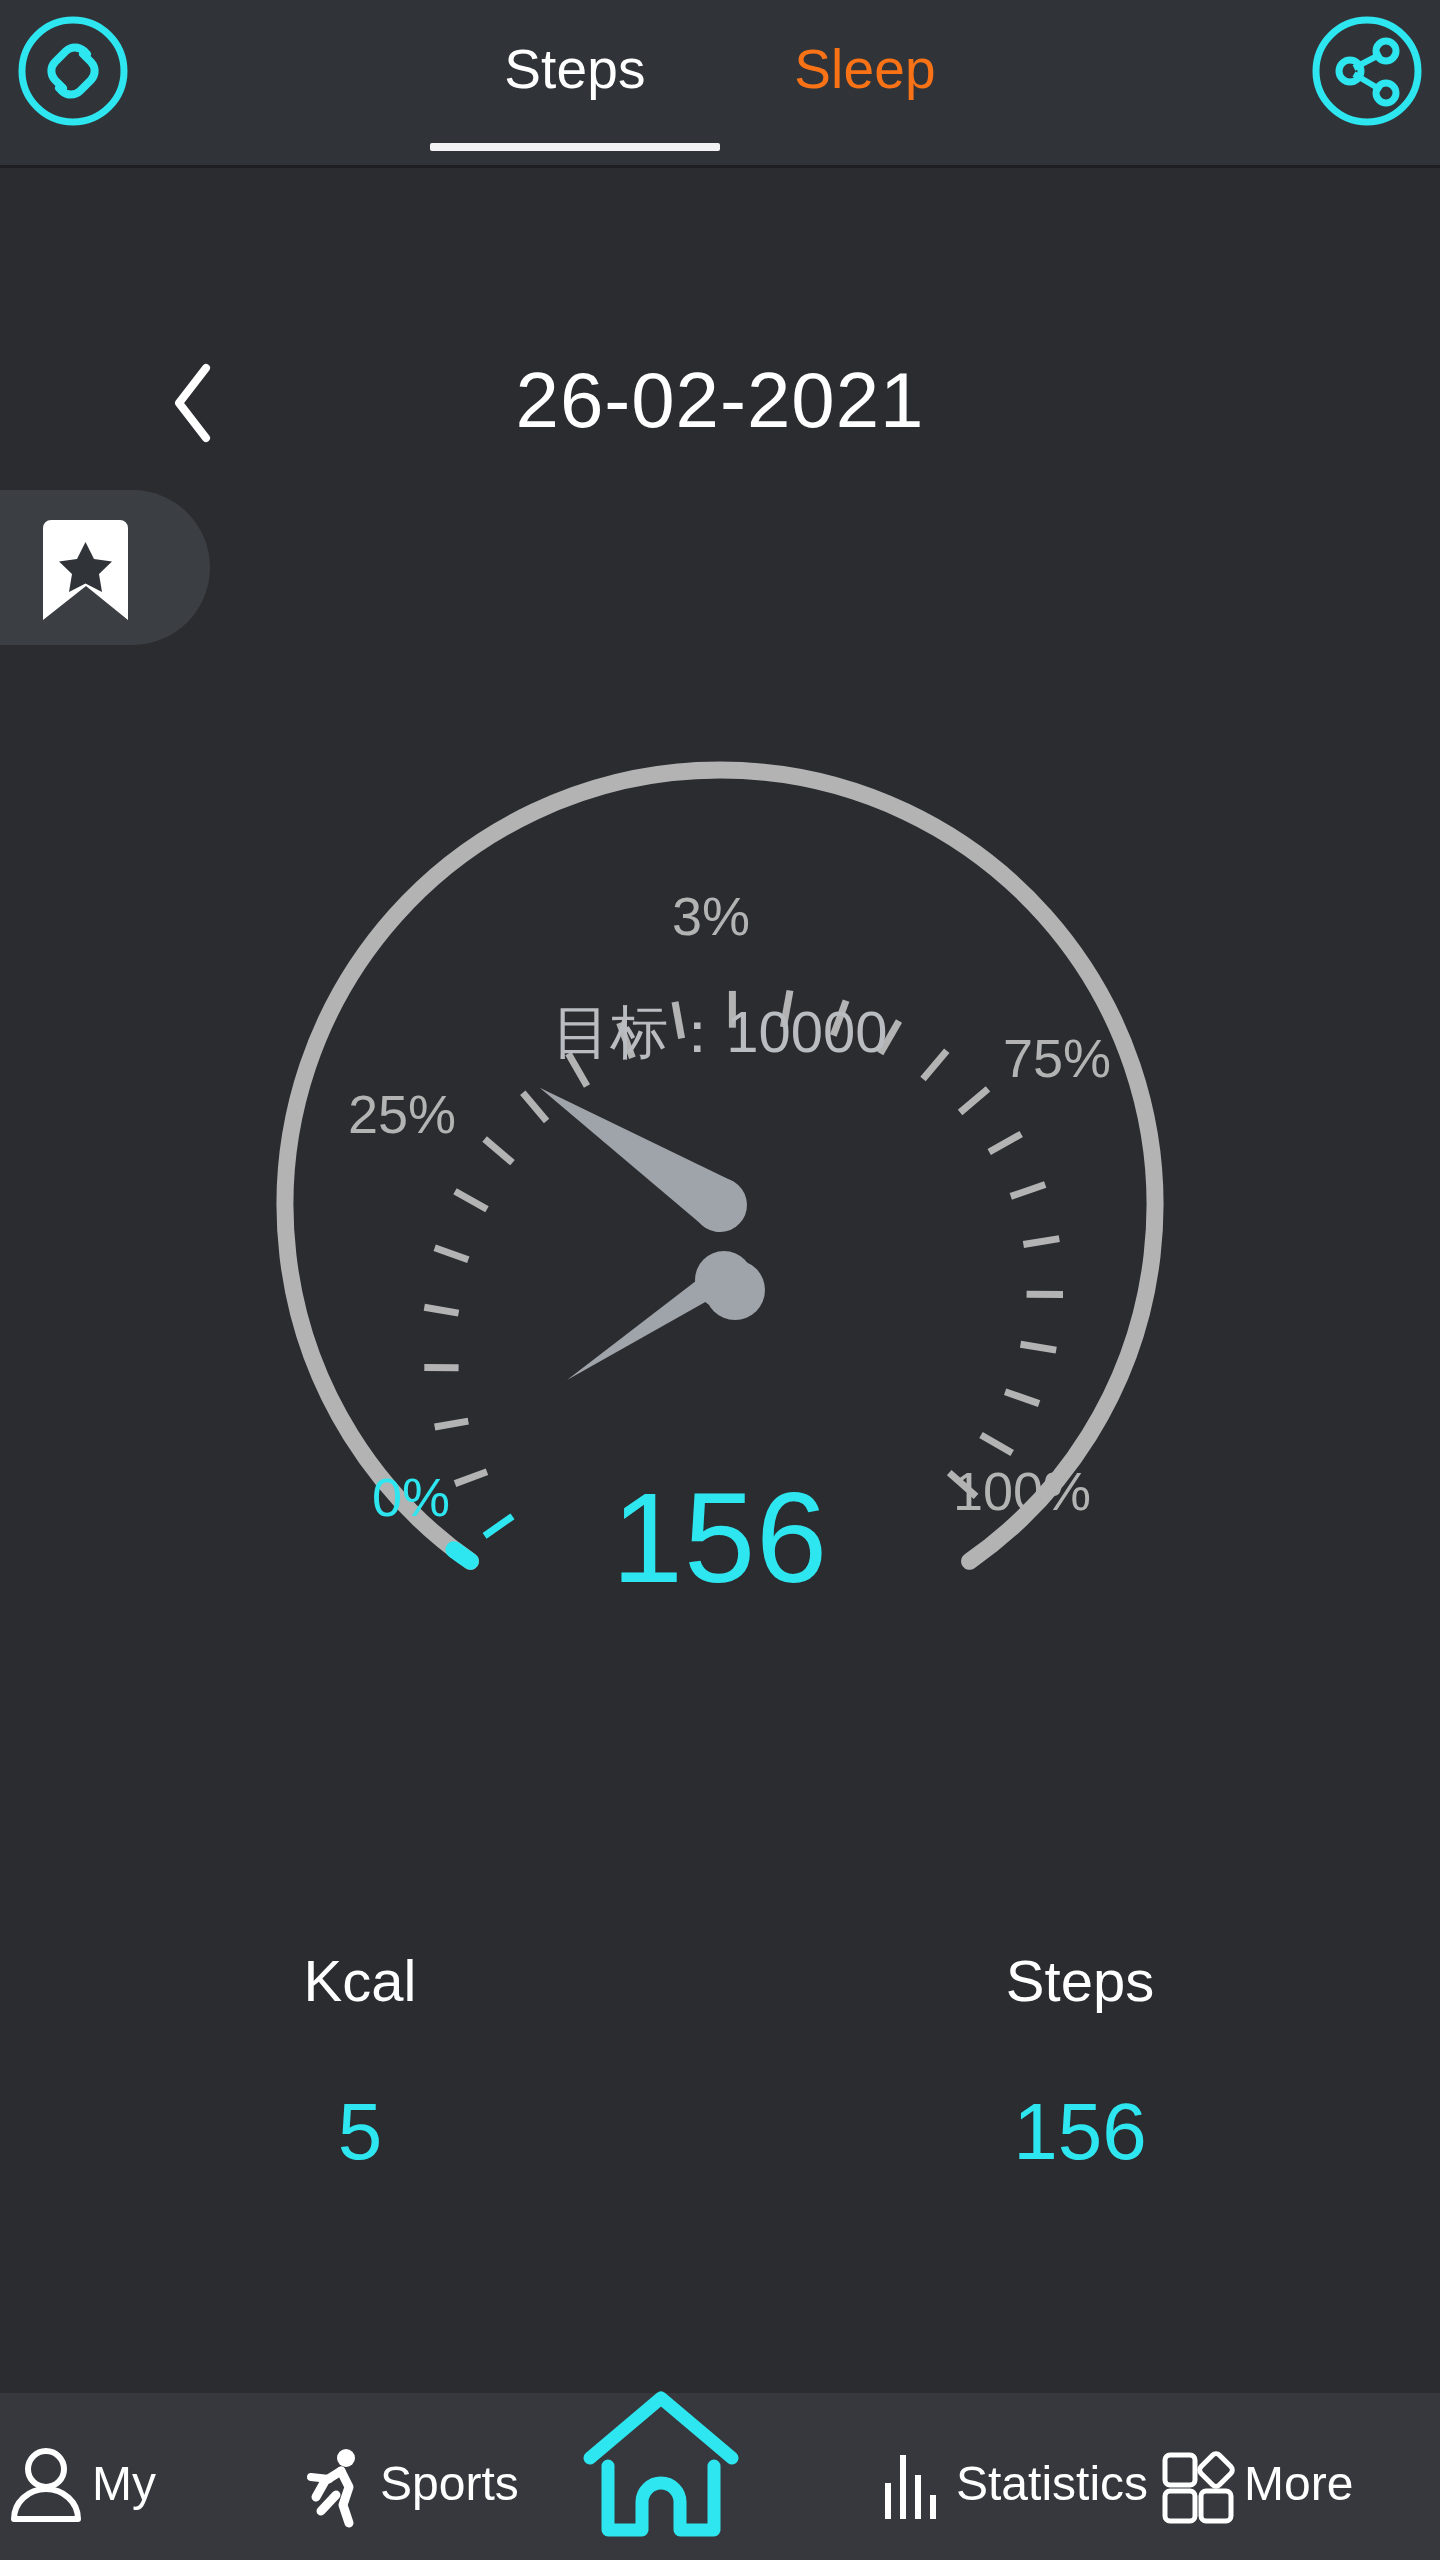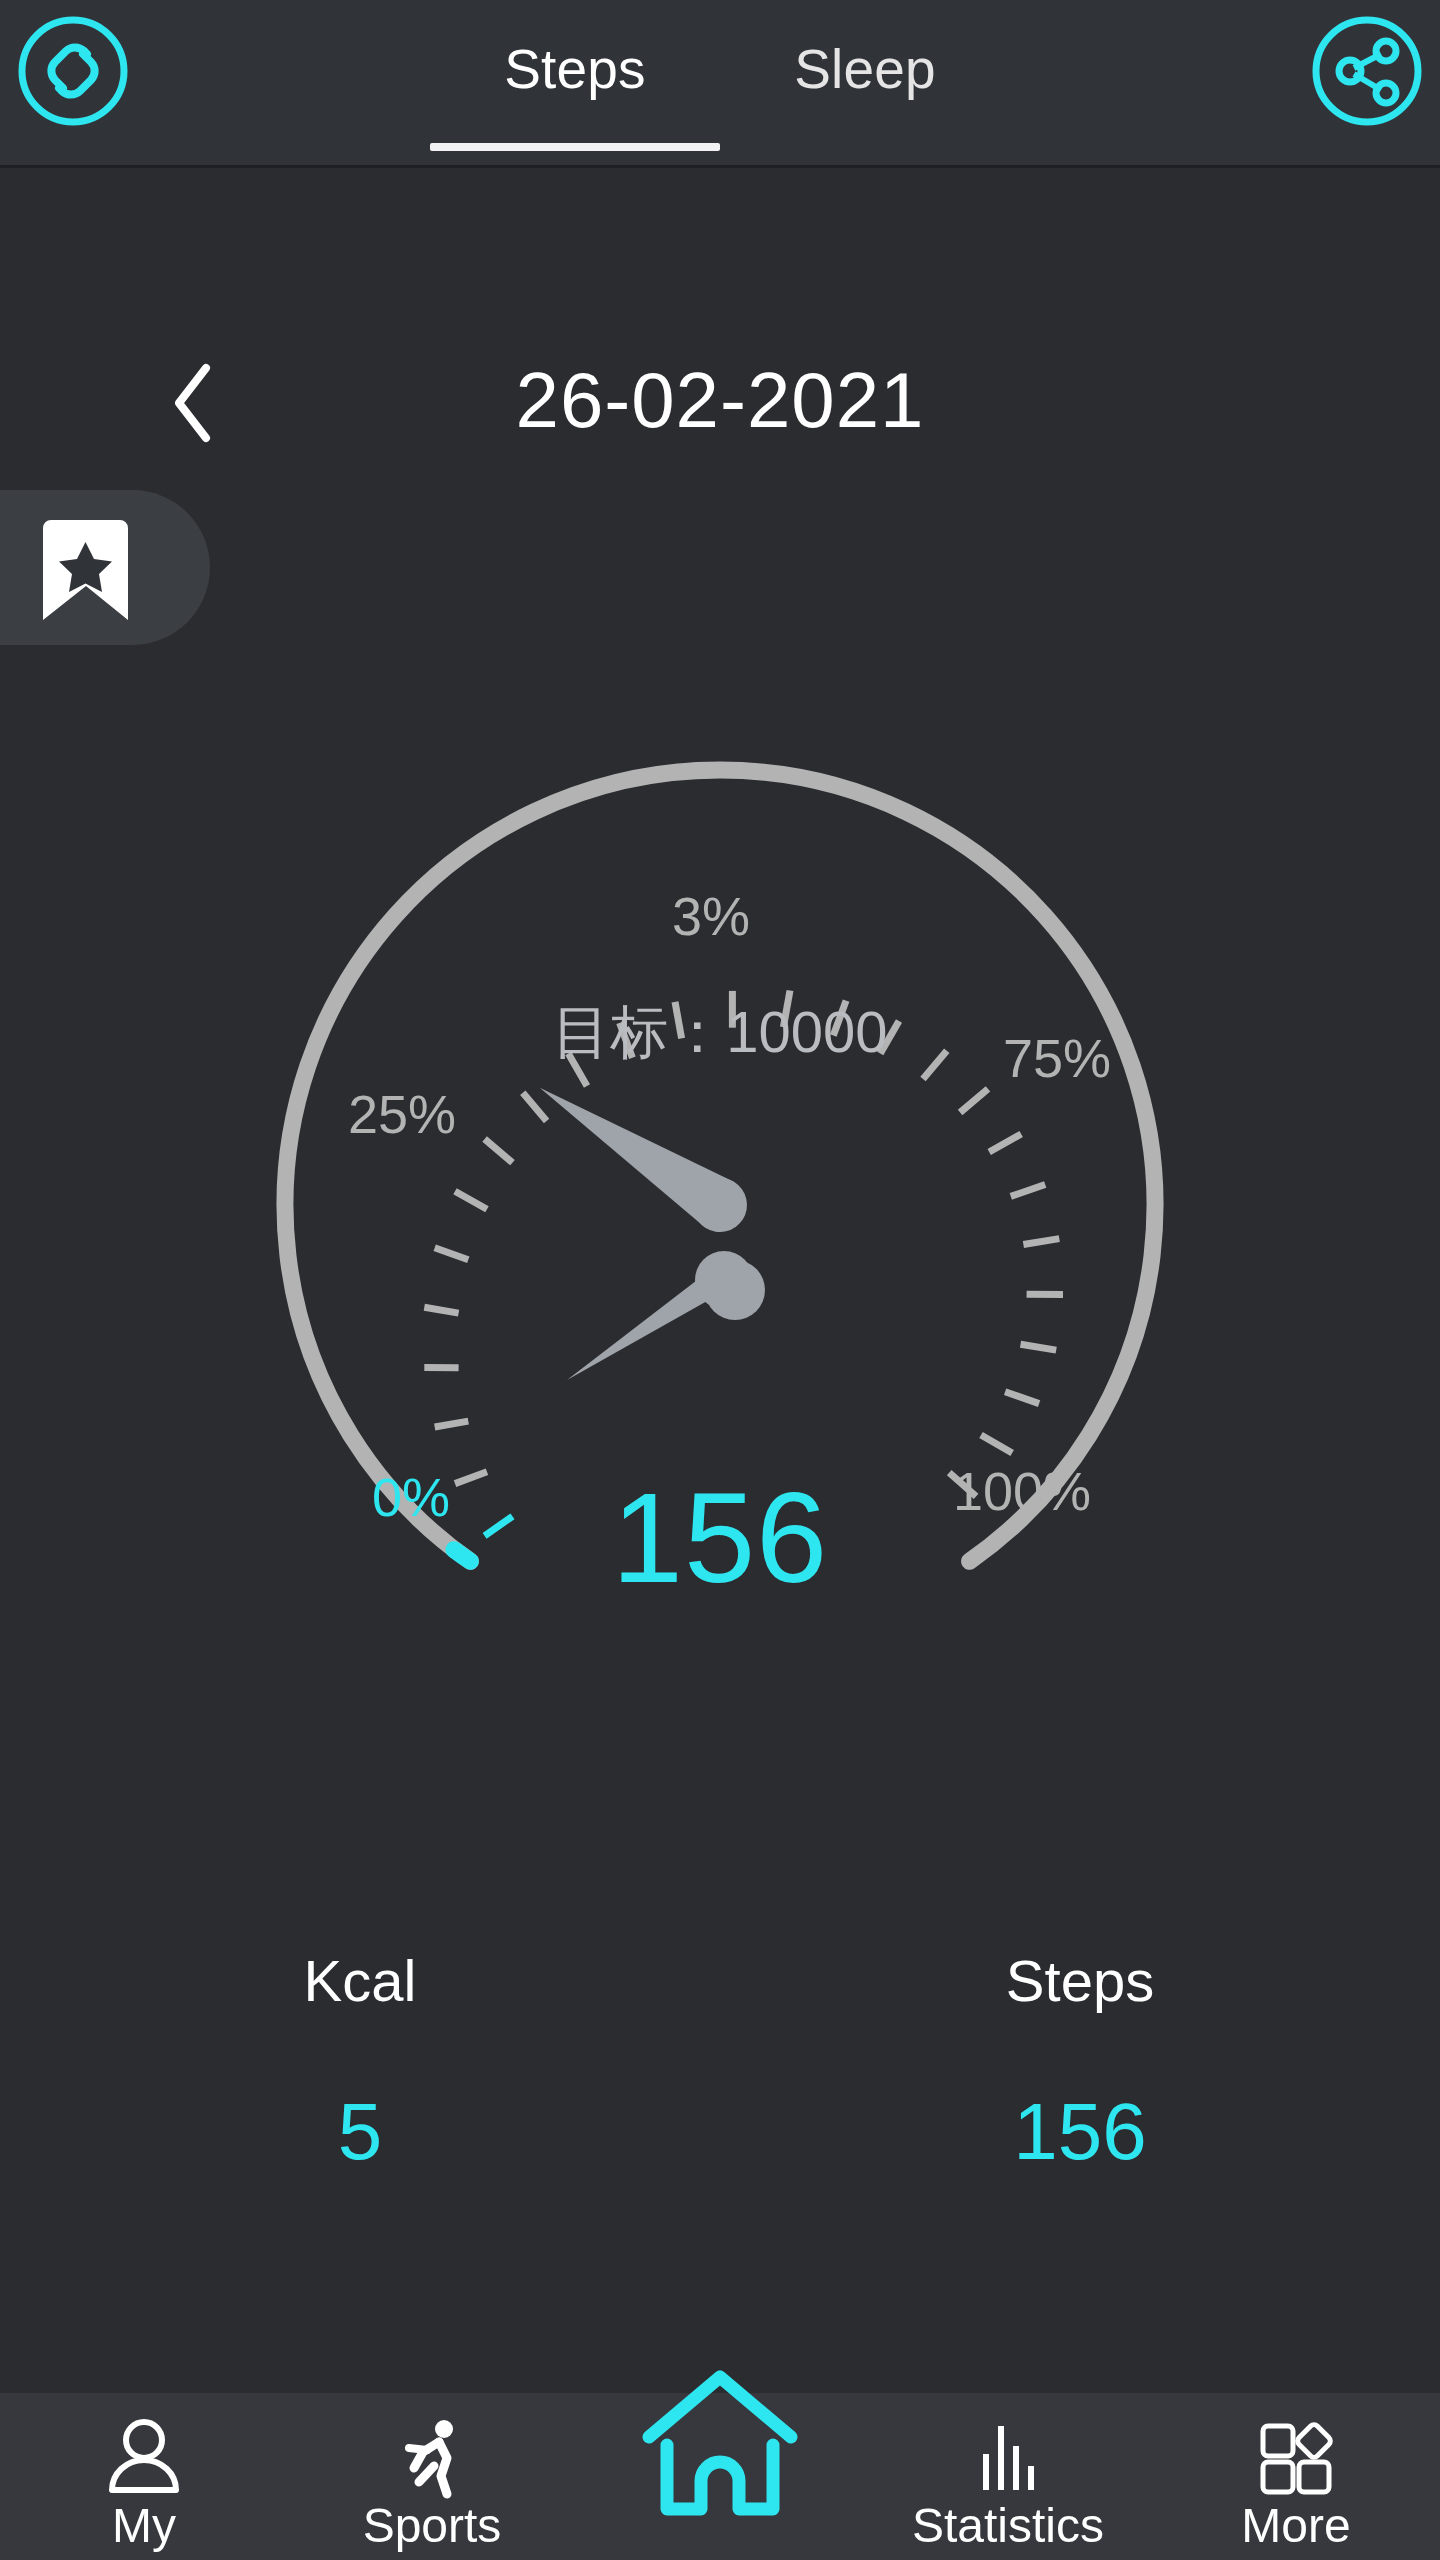--- a/index.html
+++ b/index.html
@@ -29,21 +29,21 @@
     display:flex; align-items:flex-start; justify-content:center; gap:0px;
   }
   .tab {
     width:290px; height:165px;
     display:flex; flex-direction:column; align-items:center; justify-content:flex-start;
     padding-top:38px;
     position:relative;
   }
   .tab-label { font-size:55px; line-height:62px; letter-spacing:0.2px; }
   .tab.active .tab-label { color:#ffffff; }
-  .tab.inactive .tab-label { color:#e5e5e5; }
+  .tab.inactive .tab-label { color:#f97316; }
   .tab-underline {
     position:absolute; bottom:14px; left:0; width:290px; height:8px;
     background:#f2f2f2; border-radius:2px;
   }
 
   
   #date-row {
     position:absolute; left:0; top:345px; width:1440px; height:120px;padding-left:47px;
   }
   #date-prev {
@@ -106,21 +106,21 @@
   .stat-value { color:#2ee6ef; font-size:80px; line-height:110px; margin-top:16px; }
 
   
   #bottom-nav {
     position:absolute; left:0; bottom:0; width:1440px; height:167px;
     background:#36383d;
     display:flex;
   }
   .nav-item {
     flex:1; position:relative;
-    display:flex; flex-direction:column; align-items:center; justify-content:flex-start;
+    display:flex; align-items:center; justify-content:flex-start;
     padding-top:18px;
   }
   .nav-icon { width:92px; height:92px; display:flex; align-items:center; justify-content:center; }
   .nav-label { color:#ffffff; font-size:48px; line-height:54px; margin-top:-4px; }
   .nav-item.home .nav-icon { width:170px; height:150px; margin-top:-42px; }
 </style>
 </head>
 <body>
 
 <div id="app">

